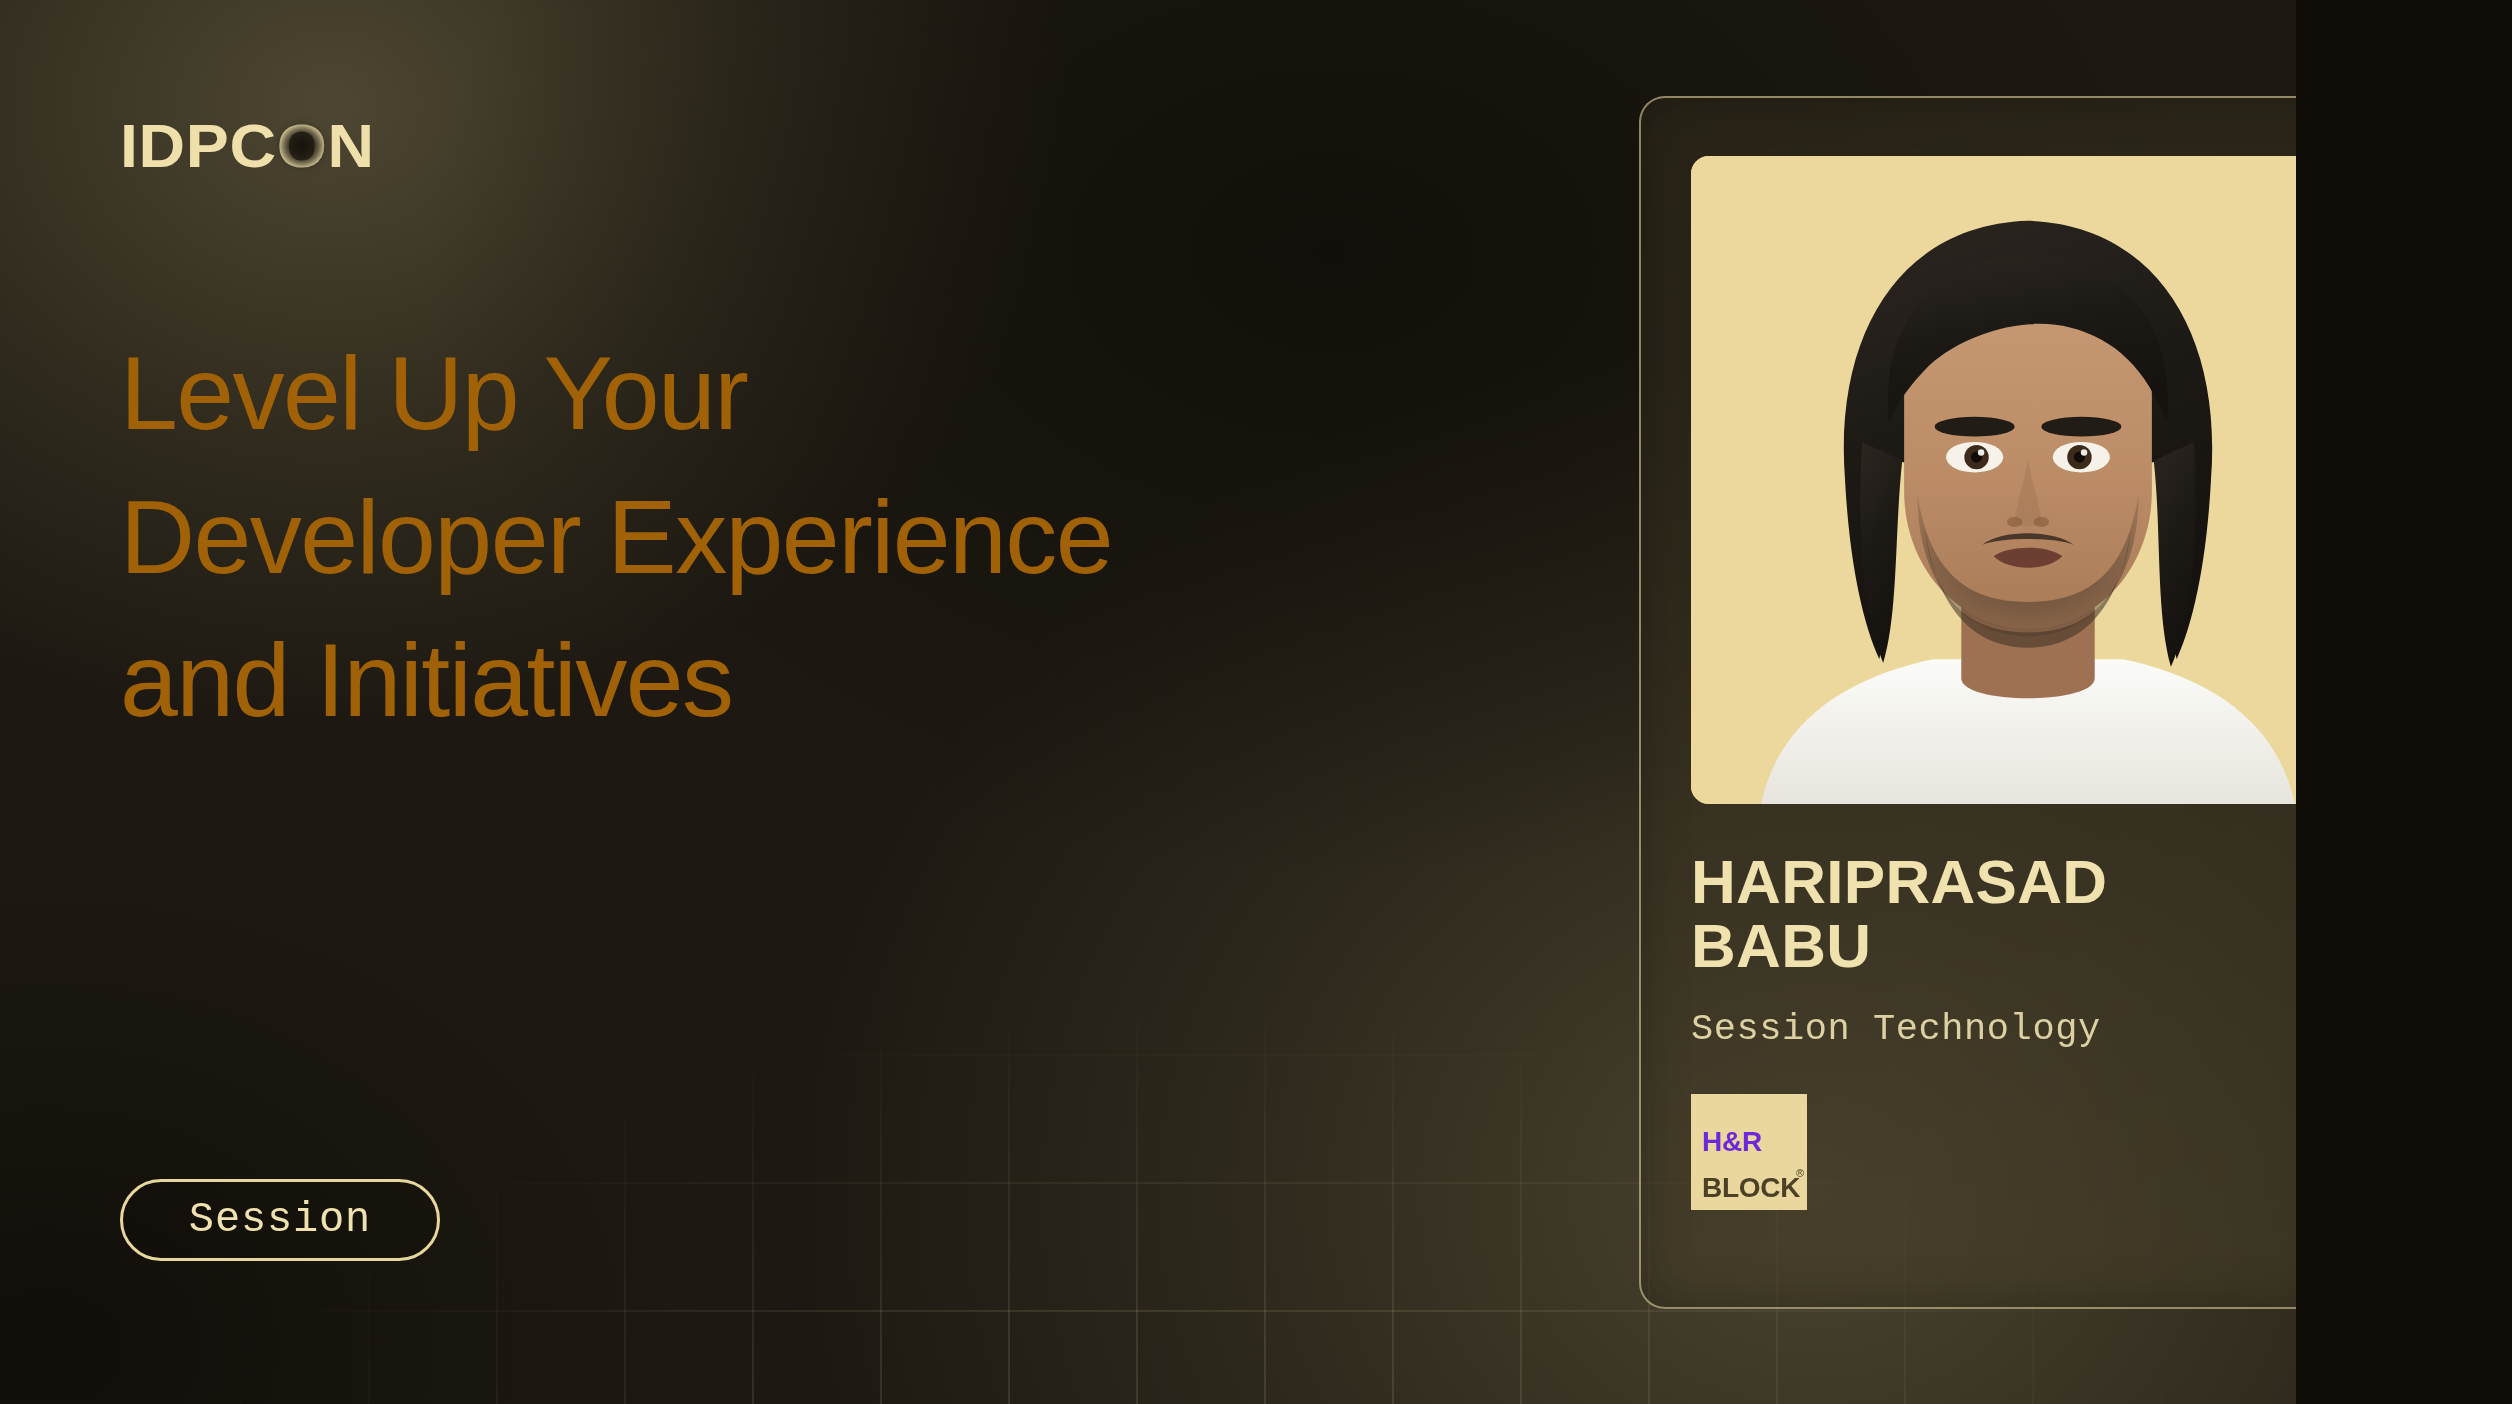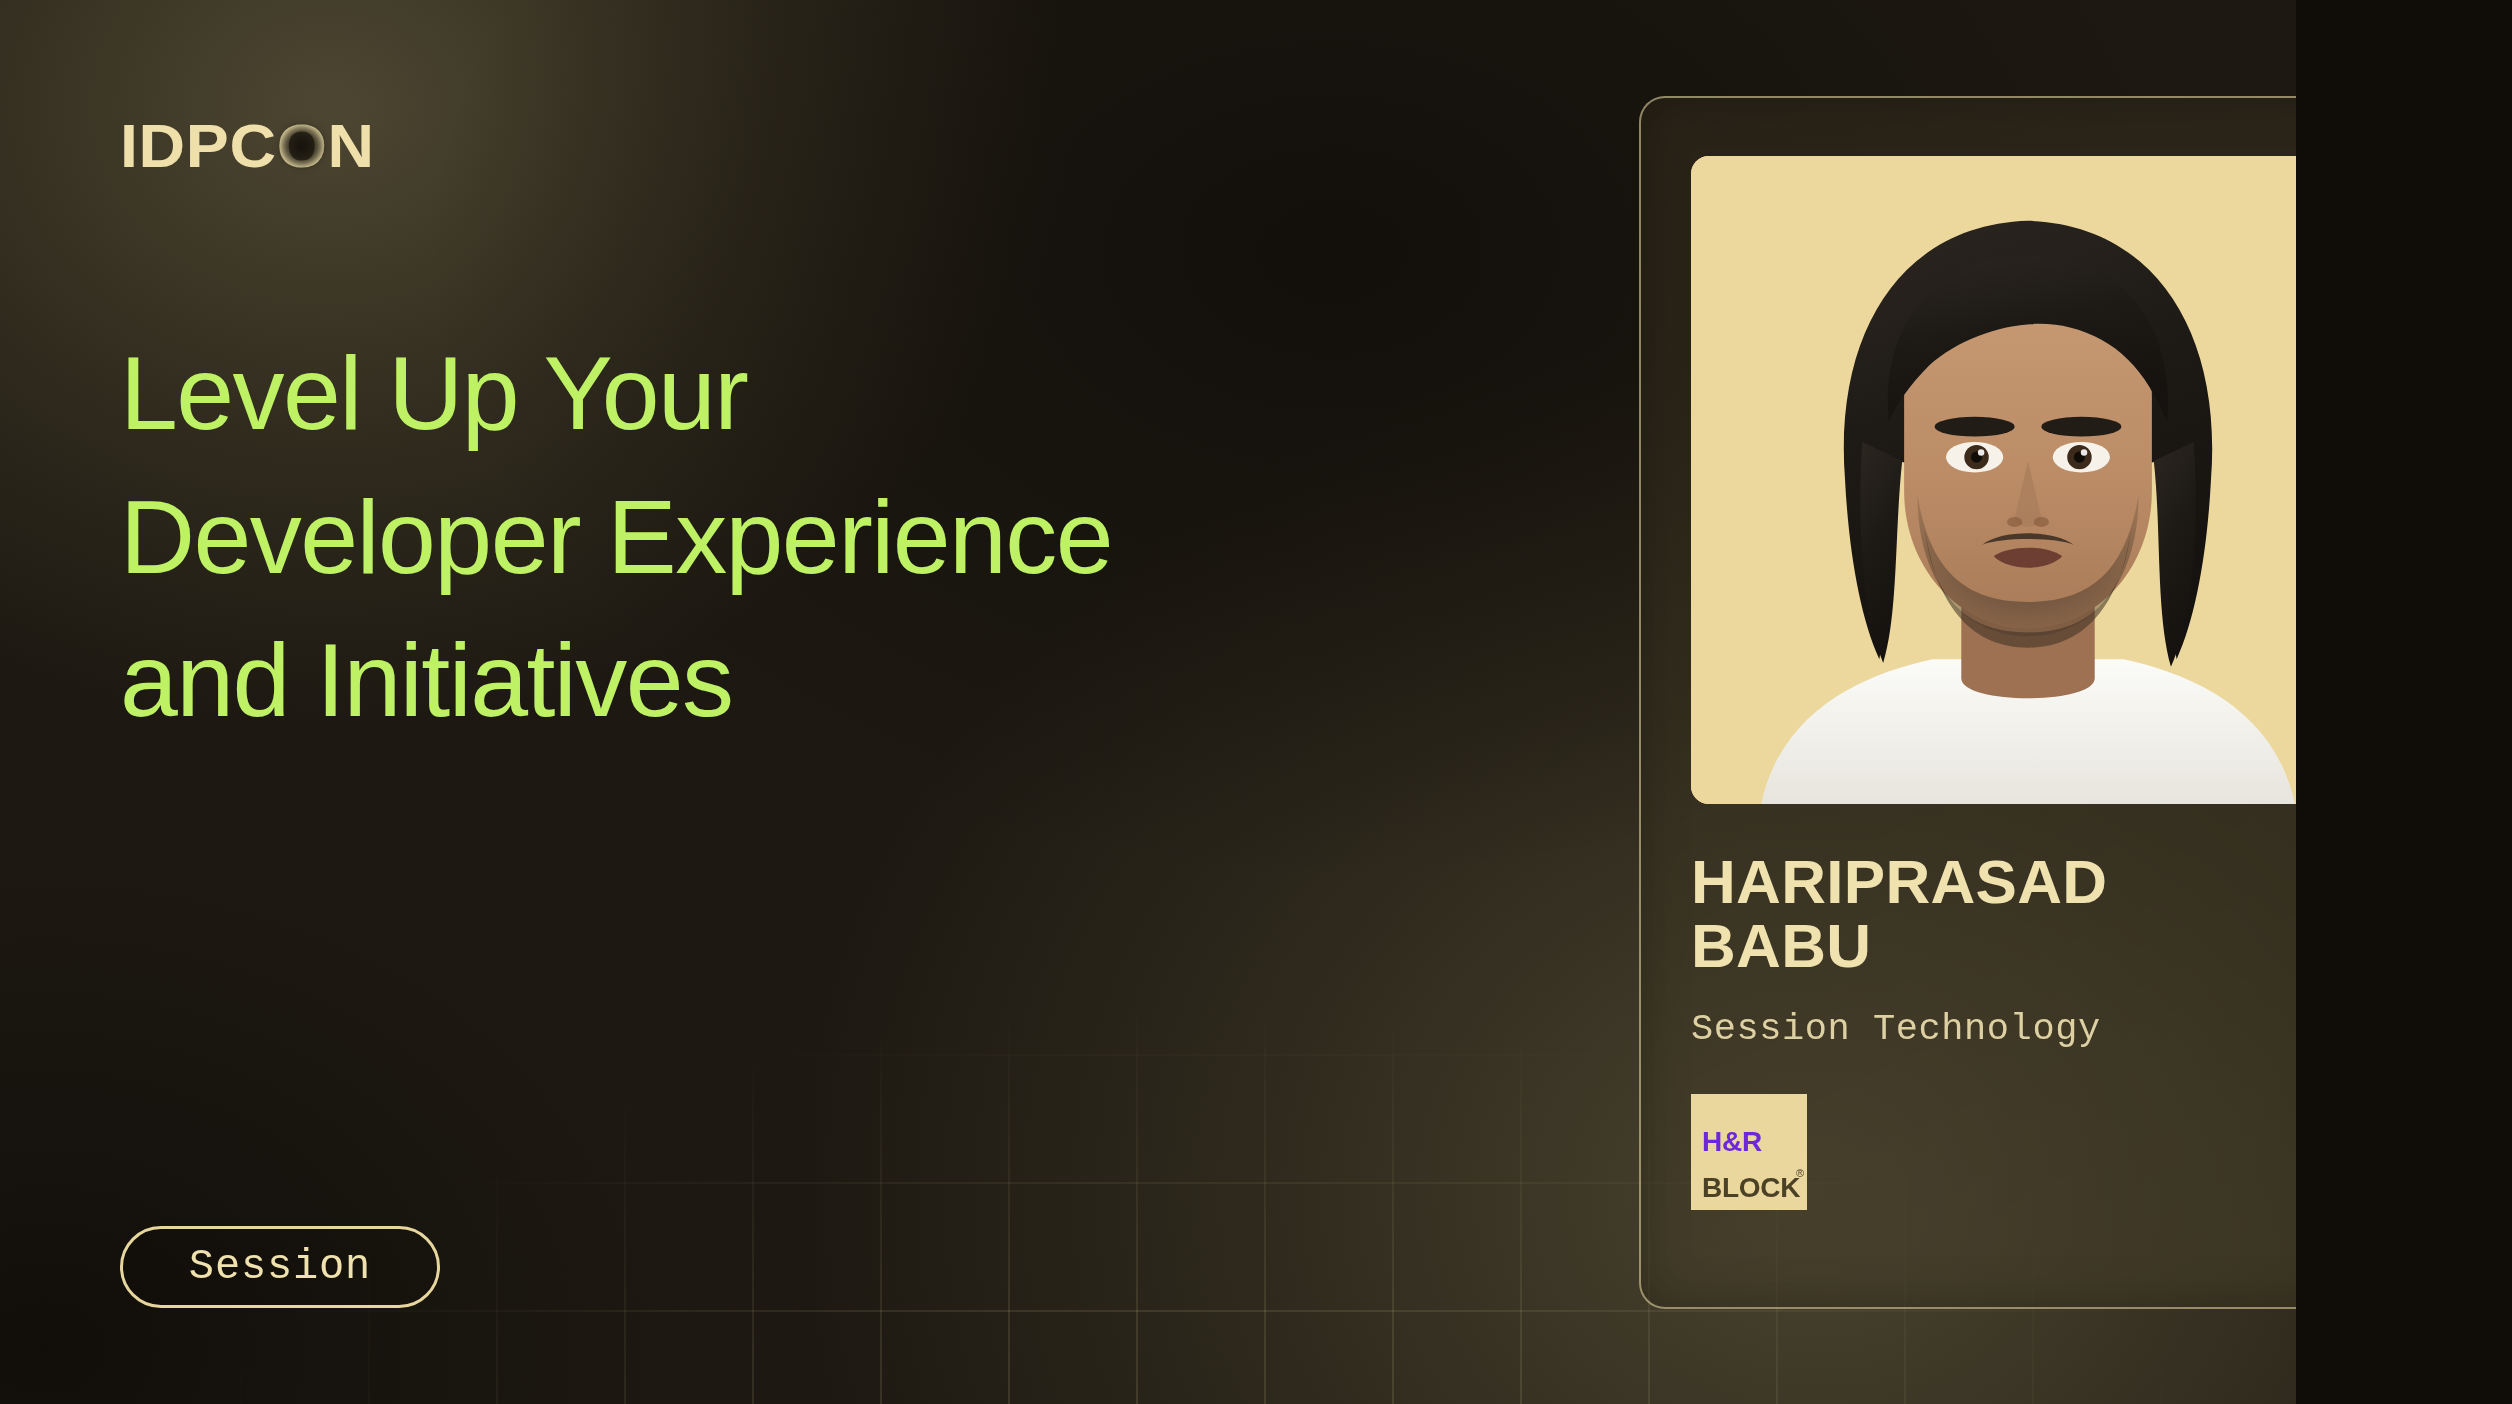--- a/index.html
+++ b/index.html
@@ -73,31 +73,31 @@
     transform:translate(-50%,-50%);
     border-radius:50%;
     background:radial-gradient(circle, rgba(18,15,9,.96) 0%, rgba(30,26,17,.8) 48%, rgba(30,26,17,0) 72%);
     filter:blur(3px);
   }
 
   
   .headline{
     position:absolute; left:120px; top:322px;
     width:1420px;
-    color:#bef264;
+    color:#a16207;
     font-size:104px;
     line-height:1.38;
     font-weight:400;
     letter-spacing:-.015em;
   }
   .headline .ln{ display:block; white-space:nowrap; }
 
   
   .pill{
-    position:absolute; left:120px; top:1226px;
+    position:absolute; left:120px; top:1179px;
     height:82px; min-width:320px;
     display:inline-flex; align-items:center; justify-content:center;
     padding:0 46px;
     border:3px solid #e7d79f;
     border-radius:44px;
     color:#f0e2ae;
     font-family:"Liberation Mono", monospace;
     font-size:42px; letter-spacing:.02em;
     background:rgba(0,0,0,.08);
   }

